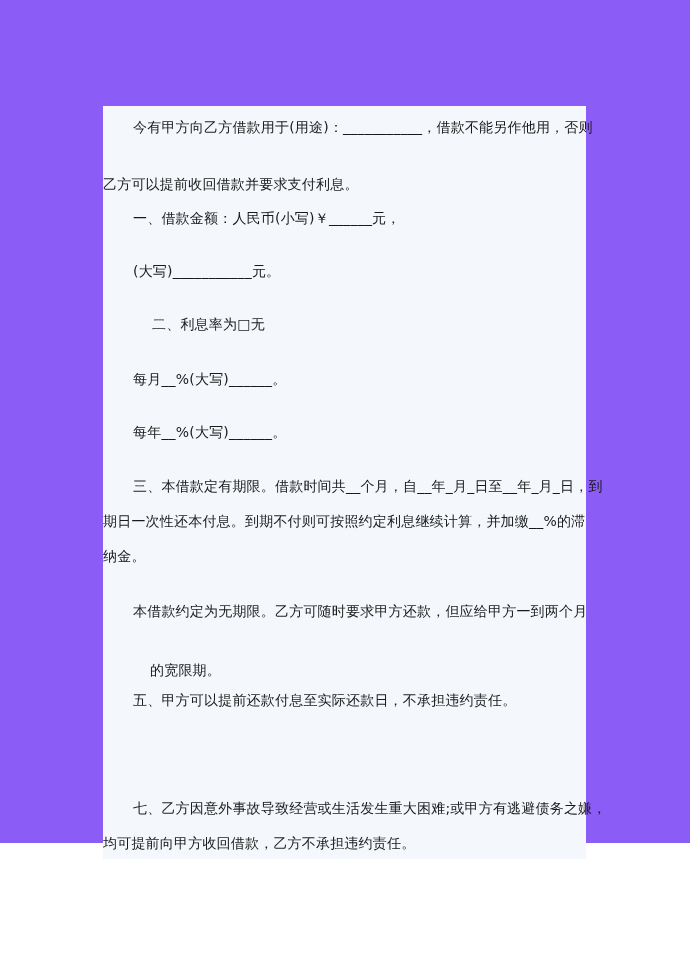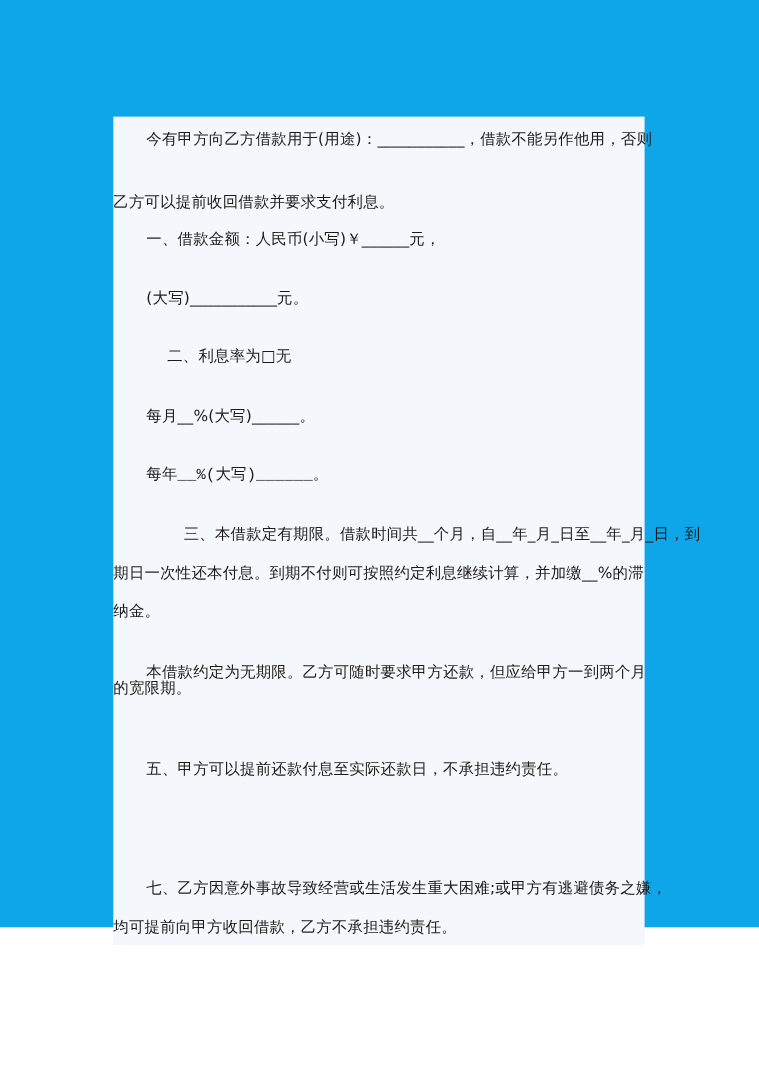--- a/index.html
+++ b/index.html
@@ -13,21 +13,21 @@
       position: relative;
       overflow: hidden;
       font-family: "DejaVu Sans", "Liberation Sans", sans-serif;
       color: #1a1a1a;
     }
     .page {
       position: absolute;
       left: 0; top: 0;
       width: 690px;
       height: 843px;
-      background: #0ea5e9;
+      background: #8b5cf6;
     }
     .content-box {
       position: absolute;
       left: 103px;
       top: 106px;
       width: 483px;
       height: 753px;
       background: #f4f7fc;
     }
     .line {
@@ -51,27 +51,27 @@
   <div class="content-box"></div>
 
   <div class="line indent" style="top:117px;">今有甲方向乙方借款用于(用途)：___________，借款不能另作他用，否则</div>
   <div class="line" style="top:152px;margin-top:22px;">乙方可以提前收回借款并要求支付利息。</div>
 
   <div class="line indent" style="top:261px;">(大写)___________元。</div>
   <div class="line indent" style="top:208px;">一、借款金额：人民币(小写)￥______元，</div>
 
   <div class="line indent" style="top:314px;margin-left:19px;">二、利息率为□无</div>
   <div class="line indent" style="top:369px;">每月__%(大写)______。</div>
-  <div class="line indent" style="top:422px;font-family:Liberation Mono, monospace;">每年__%(大写)______。</div>
+  <div class="line indent" style="top:422px;">每年__%(大写)______。</div>
 
-  <div class="line indent" style="top:476px;margin-left:34px;">三、本借款定有期限。借款时间共__个月，自__年_月_日至__年_月_日，到</div>
+  <div class="line indent" style="top:476px;">三、本借款定有期限。借款时间共__个月，自__年_月_日至__年_月_日，到</div>
   <div class="line" style="top:511px;">期日一次性还本付息。到期不付则可按照约定利息继续计算，并加缴__%的滞</div>
   <div class="line" style="top:546px;">纳金。</div>
 
   <div class="line indent" style="top:601px;">本借款约定为无期限。乙方可随时要求甲方还款，但应给甲方一到两个月</div>
-  <div class="line" style="top:616px;">的宽限期。</div>
+  <div class="line" style="top:660px;margin-left:47px;">的宽限期。</div>
 
   <div class="line indent" style="top:690px;">五、甲方可以提前还款付息至实际还款日，不承担违约责任。</div>
 
 
   <div class="line indent" style="top:798px;">七、乙方因意外事故导致经营或生活发生重大困难;或甲方有逃避债务之嫌，</div>
   <div class="line" style="top:833px;">均可提前向甲方收回借款，乙方不承担违约责任。</div>
 </div>
 
 </body></html>

